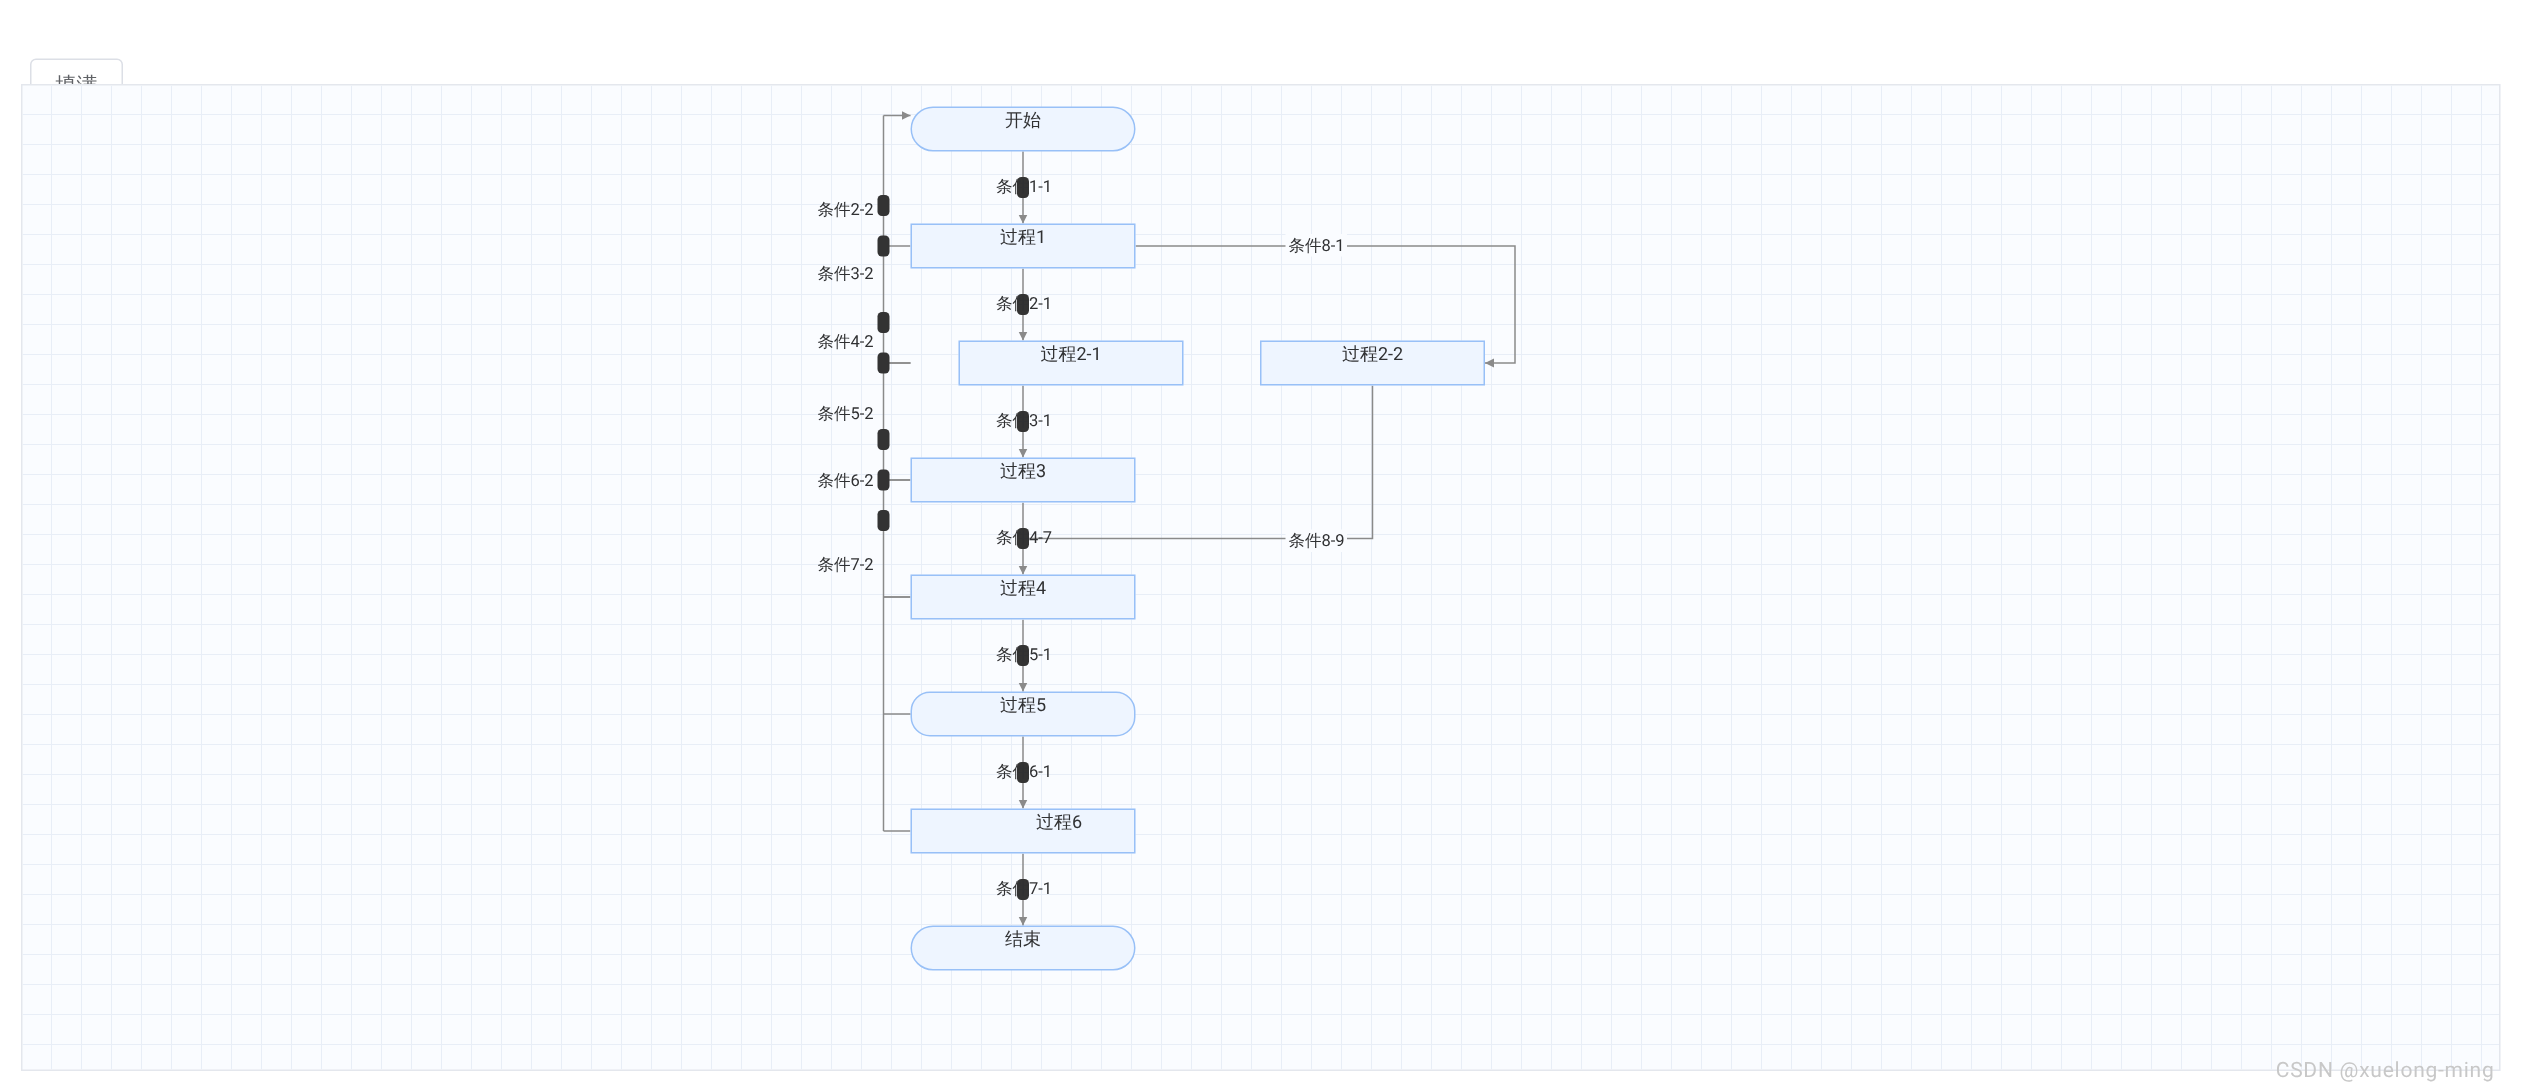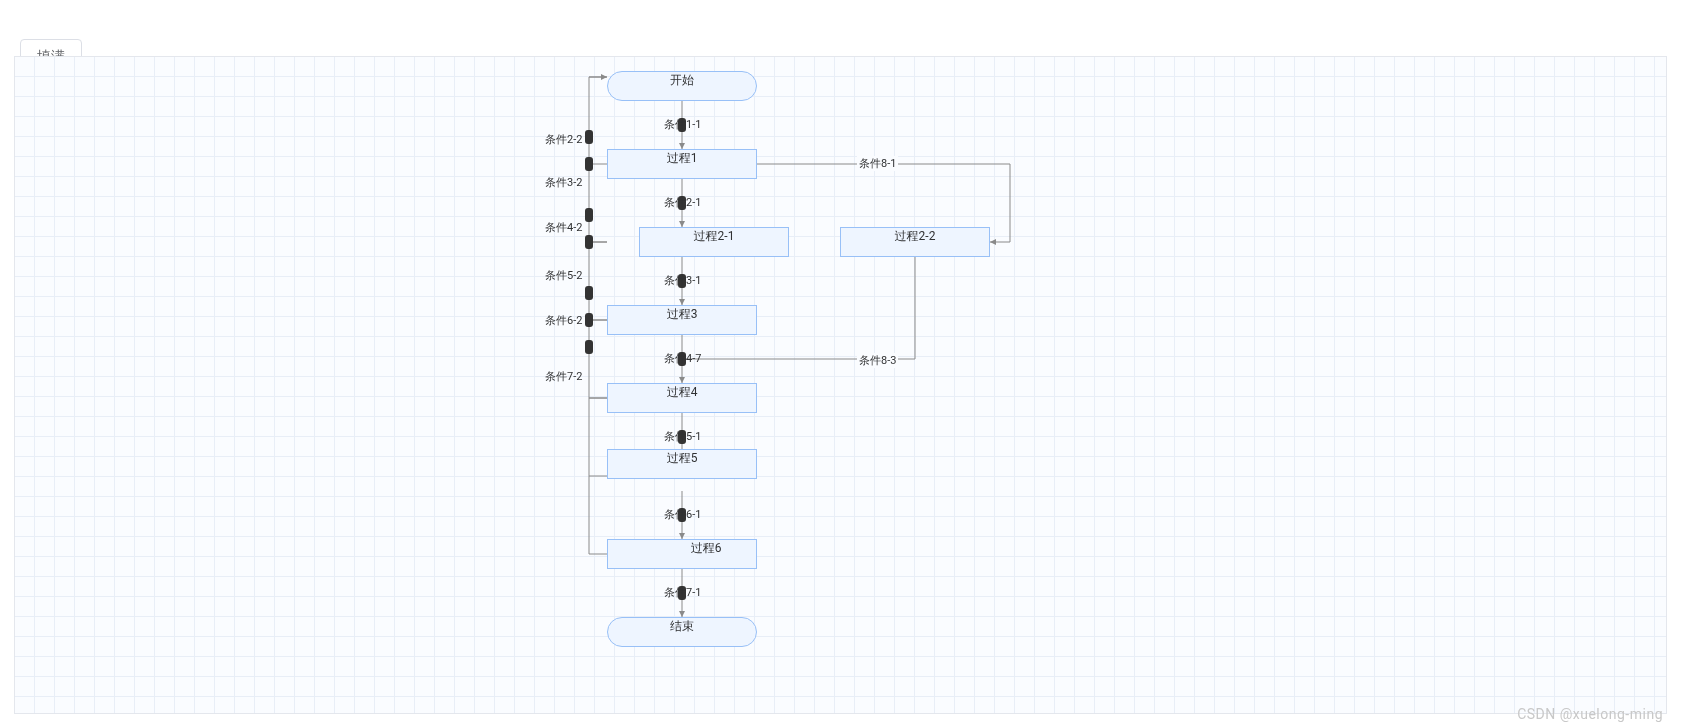--- a/index.html
+++ b/index.html
@@ -70,21 +70,21 @@
       </div>
       <div class="node" style="left: 825px; top: 170px;">
         <span>过程2-2</span>
       </div>
       <div class="node" style="left: 592px; top: 248px;">
         <span>过程3</span>
       </div>
       <div class="node" style="left: 592px; top: 326px;">
         <span>过程4</span>
       </div>
-      <div class="node" style="left: 592px; top: 392px;">
+      <div class="node" style="left: 592px; top: 404px; border-radius: 13px;">
         <span>过程5</span>
       </div>
       <div class="node" style="left: 592px; top: 482px; padding-left: 48px;">
         <span>过程6</span>
       </div>
       <div class="node rounded" style="left: 592px; top: 560px;">
         <span>结束</span>
       </div>
       <div class="port" style="left: 663px; top: 61px;"></div>
       <div class="port" style="left: 663px; top: 139px;"></div>
@@ -103,21 +103,21 @@
     </div>
   <div id="labels-layer">
       <span class="edge-label" style="left: 649px; top: 60px;">条件1-1</span>
       <span class="edge-label" style="left: 649px; top: 138px;">条件2-1</span>
       <span class="edge-label" style="left: 649px; top: 216px;">条件3-1</span>
       <span class="edge-label" style="left: 649px; top: 294px;">条件4-7</span>
       <span class="edge-label" style="left: 649px; top: 372px;">条件5-1</span>
       <span class="edge-label" style="left: 649px; top: 450px;">条件6-1</span>
       <span class="edge-label" style="left: 649px; top: 528px;">条件7-1</span>
       <span class="edge-label on-white" style="left: 842px; top: 99px;">条件8-1</span>
-      <span class="edge-label on-white" style="left: 842px; top: 296px;">条件8-3</span>
+      <span class="edge-label on-white" style="left: 842px; top: 296px;">条件8-9</span>
       <span class="edge-label" style="left: 530px; top: 75px;">条件2-2</span>
       <span class="edge-label" style="left: 530px; top: 118px;">条件3-2</span>
       <span class="edge-label" style="left: 530px; top: 163px;">条件4-2</span>
       <span class="edge-label" style="left: 530px; top: 211px;">条件5-2</span>
       <span class="edge-label" style="left: 530px; top: 256px;">条件6-2</span>
       <span class="edge-label" style="left: 530px; top: 312px;">条件7-2</span>
     </div>
 </div>
 
 <div class="watermark">CSDN @xuelong-ming</div>

